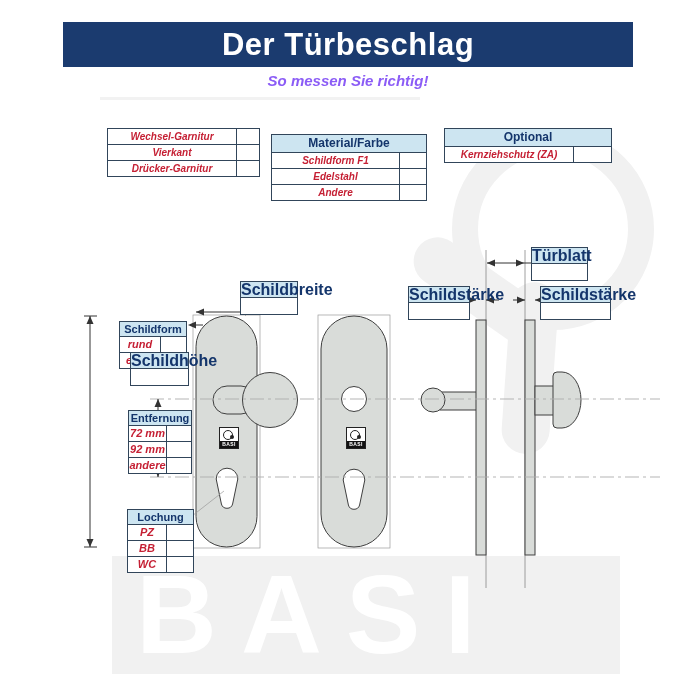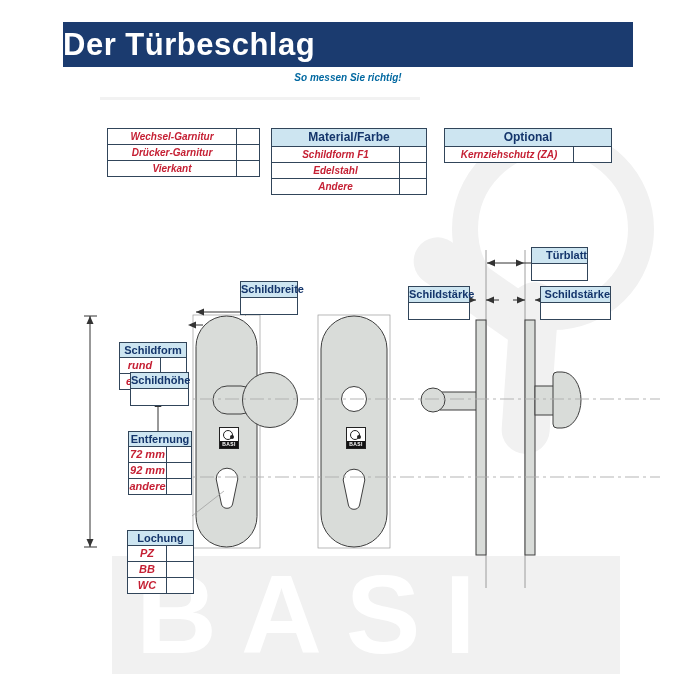--- a/index.html
+++ b/index.html
@@ -14,45 +14,45 @@
   .wm-leg1{left:404px;top:268px;width:155px;height:48px;background:#f1f1f1;border-radius:24px;transform:rotate(35deg);}
   .wm-leg2{left:506px;top:282px;width:48px;height:172px;background:#f1f1f1;border-radius:24px;transform:rotate(4deg);}
   .wm-bar{left:112px;top:556px;width:508px;height:118px;background:#f1f1f1;overflow:hidden;}
   .wm-bar span{color:#ffffff;font-weight:bold;font-size:112px;line-height:118px;letter-spacing:24px;padding-left:24px;display:block;}
 
   
   svg.draw{position:absolute;left:0;top:0;z-index:1;}
 
   
   .banner{position:absolute;left:63px;top:22px;width:570px;height:45px;background:#1b3b6f;z-index:2;
-          color:#fff;font-weight:bold;font-size:31px;text-align:left;line-height:45px;letter-spacing:0.5px;}
+          color:#fff;font-weight:bold;font-size:31px;text-align:center;line-height:45px;letter-spacing:0.5px;}
   .subtitle{position:absolute;left:0;top:72px;width:696px;text-align:center;z-index:2;
-            color:#0369a1;font-weight:bold;font-style:italic;font-size:10px;}
+            color:#8b5cf6;font-weight:bold;font-style:italic;font-size:15px;}
 
   
   .vtable{position:absolute;z-index:2;background:#fff;border:1px solid #31455a;}
   .vhead{background:#cde5f1;color:#14356b;font-weight:bold;font-size:12px;text-align:center;
          line-height:17px;height:17px;border-bottom:1px solid #31455a;}
   .vrow{display:flex;height:15px;}
   .vrow + .vrow{border-top:1px solid #31455a;}
   .vcell{flex:1;color:#c52034;font-weight:bold;font-style:italic;font-size:10px;text-align:center;line-height:15px;}
   .vbox{border-left:1px solid #31455a;background:#fff;}
 
   
-  .mtable{position:absolute;z-index:2;background:#fff;border:1px solid #31455a;margin-top:21px;}
+  .mtable{position:absolute;z-index:2;background:#fff;border:1px solid #31455a;}
   .mhead{background:#cde5f1;color:#14356b;font-weight:bold;font-size:11px;text-align:center;
          line-height:14px;height:14px;border-bottom:1px solid #31455a;}
   .mrow{display:flex;height:15px;}
   .mrow + .mrow{border-top:1px solid #31455a;}
   .mcell{color:#c52034;font-weight:bold;font-style:italic;font-size:11px;text-align:center;line-height:15px;}
   .mbox{border-left:1px solid #31455a;background:#fff;flex:1;}
 
   
   .lbl{position:absolute;z-index:2;}
-  .lhead{background:#cde5f1;color:#14356b;font-weight:bold;font-size:11px;text-align:right;
+  .lhead{background:#cde5f1;color:#14356b;font-weight:bold;font-size:16px;text-align:center;
          height:15px;line-height:15px;border:1px solid #31455a;}
   .lempty{background:#fff;border:1px solid #31455a;border-top:none;height:16px;}
 
   
   .mini-logo{position:absolute;width:18px;height:20px;z-index:3;border:1px solid #222;background:#fff;
              display:flex;flex-direction:column;}
   .mini-logo .sym{height:13px;position:relative;}
   .mini-logo .sym .ring{position:absolute;left:3px;top:2px;width:8px;height:8px;border:1.6px solid #222;border-radius:50%;}
   .mini-logo .sym .dot{position:absolute;left:10px;top:7px;width:4px;height:4px;background:#222;border-radius:50%;}
   .mini-logo .txt{height:7px;background:#111;color:#fff;font-size:5px;font-weight:bold;
@@ -143,30 +143,30 @@
 
   <div class="banner">Der Türbeschlag</div>
   <div class="subtitle">So messen Sie richtig!</div>
 
   <div class="vtable" style="left:107px;top:128px;width:151px;">
     <div class="vrow">
       <div class="vcell">Wechsel-Garnitur</div>
       <div class="vbox" style="width:22px;"></div>
     </div>
     <div class="vrow">
+      <div class="vcell">Vierkant</div>
+      <div class="vbox" style="width:22px;"></div>
+    </div>
+    <div class="vrow">
       <div class="vcell">Drücker-Garnitur</div>
       <div class="vbox" style="width:22px;"></div>
     </div>
-    <div class="vrow">
-      <div class="vcell">Vierkant</div>
-      <div class="vbox" style="width:22px;"></div>
-    </div>
-  </div>
-
-  <div class="vtable" style="left:271px;top:128px;width:154px;">
+  </div>
+
+  <div class="vtable" style="left:271px;top:134px;width:154px;">
     <div class="vhead">Material/Farbe</div>
     <div class="vrow">
       <div class="vcell">Schildform F1</div>
       <div class="vbox" style="width:26px;"></div>
     </div>
     <div class="vrow">
       <div class="vcell">Edelstahl</div>
       <div class="vbox" style="width:26px;"></div>
     </div>
     <div class="vrow">
@@ -193,21 +193,21 @@
     <div class="mrow">
       <div class="mcell" style="width:40px;">rund</div>
       <div class="mbox"></div>
     </div>
     <div class="mrow">
       <div class="mcell" style="width:40px;">eckig</div>
       <div class="mbox"></div>
     </div>
   </div>
 
-  <div class="lbl" style="left:88px;top:372px;width:59px;padding-left:42px;">
+  <div class="lbl" style="left:88px;top:352px;width:59px;padding-left:42px;">
     <div class="lhead">Schildhöhe</div>
     <div class="lempty"></div>
   </div>
 
   <div class="mtable" style="left:128px;top:410px;width:62px;">
     <div class="mhead">Entfernung</div>
     <div class="mrow">
       <div class="mcell" style="width:37px;">72 mm</div>
       <div class="mbox"></div>
     </div>

